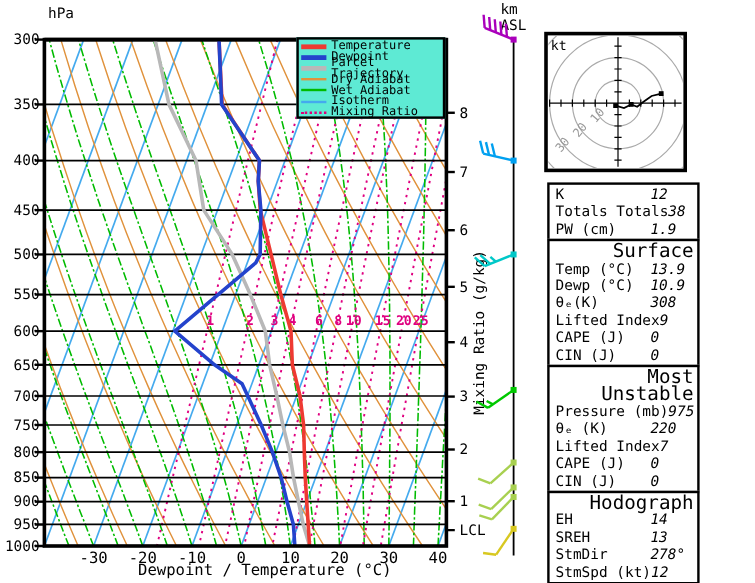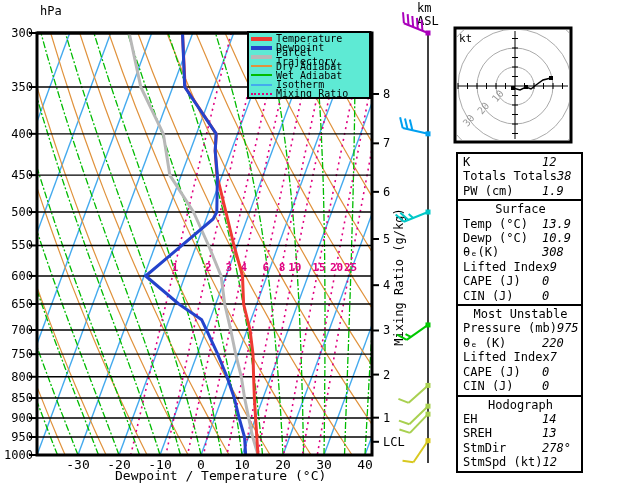--- a/index.html
+++ b/index.html
@@ -15,21 +15,21 @@
   .copyright{left:446px;top:467px;font-size:13px;font-weight:bold;}
   #chart-svg{position:absolute;left:0;top:0;z-index:1;}
   .legend{position:absolute;left:247px;top:31px;width:124px;height:68px;z-index:2;
           background:#5eead4;border:2px solid #000;box-sizing:border-box;padding:1px 0 0 2px;}
   .lgd-row{display:flex;align-items:center;height:9.2px;}
   .lgd-swatch{display:inline-block;width:21px;margin-right:4px;flex:0 0 21px;}
   .lgd-label{font-size:10px;line-height:9px;}
   .tables{position:absolute;left:456px;top:152px;width:127px;z-index:2;}
   .panel{border:2px solid #000;background:#fff;box-sizing:border-box;padding:1px 3px 1px 5px;margin-top:-2px;}
   .panel:first-child{margin-top:0;}
-  .panel-header{text-align:center;font-size:12px;line-height:14.4px;}
+  .panel-header{text-align:right;font-size:16px;line-height:14.4px;}
   .trow{display:flex;font-size:12px;line-height:14.4px;}
   .tlabel{flex:0 0 auto;white-space:pre;}
   .tvalue{flex:0 0 36px;margin-left:auto;text-align:left;white-space:pre;font-style:italic;}
 </style>
 </head>
 <body>
 
 <div class="stage">
   <svg id="chart-svg" width="629" height="486">
       <defs>

